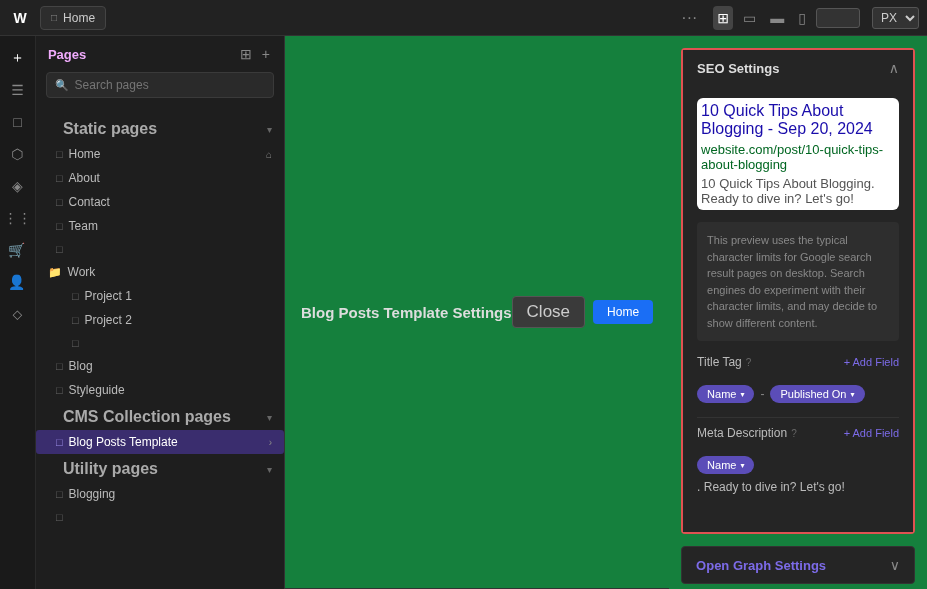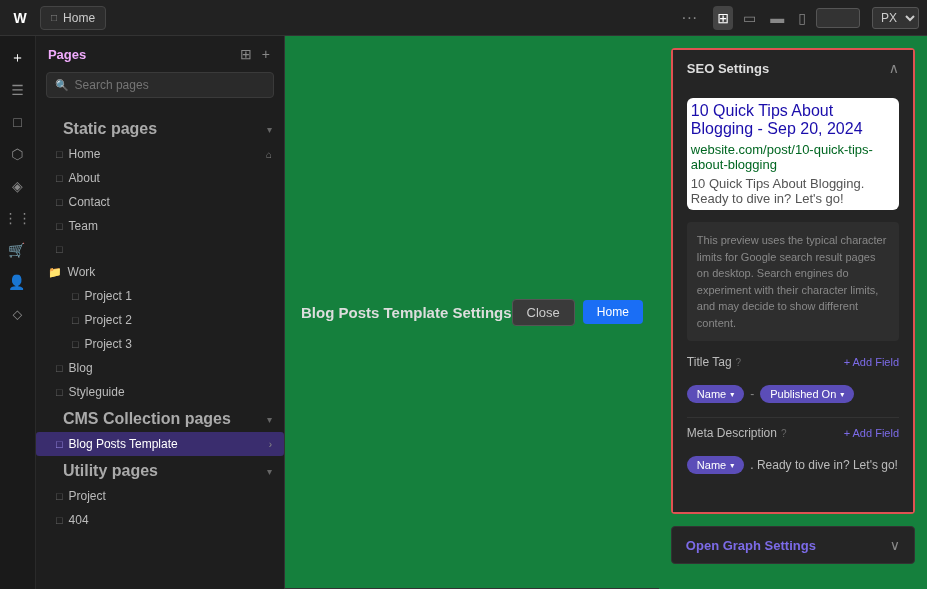--- a/index.html
+++ b/index.html
@@ -52,21 +52,21 @@
     .page-item:hover .page-arrow, .page-item.active .page-arrow { opacity: 1; }
     .page-item .home-icon { color: #888; font-size: 10px; margin-left: auto; }
 
     .page-item.folder { padding-left: 12px; }
     .page-item.child { padding-left: 36px; }
 
     
     .settings-panel { flex: 1; background: #15803d; display: flex; flex-direction: row; overflow: hidden; }
     .settings-header { display: flex; align-items: center; padding: 14px 16px; border-bottom: 1px solid #333; }
     .settings-title { font-size: 15px; font-weight: 600; color: #ddd; flex: 1; }
-    .btn-close { background: #3a3a3a; border: 1px solid #555; color: #ccc; border-radius: 4px; padding: 5px 14px; font-size: 13px; cursor: pointer; margin-right: 8px; }
+    .btn-close { background: #3a3a3a; border: 1px solid #555; color: #ccc; border-radius: 4px; padding: 5px 14px; font-size: 17px; cursor: pointer; margin-right: 8px; }
     .btn-save { background: #1a6ef5; border: none; color: #fff; border-radius: 4px; padding: 5px 14px; font-size: 12px; cursor: pointer; }
 
     .settings-body { flex: 1; overflow-y: auto; }
 
     
     .seo-section { border: 2px solid #e05252; border-radius: 4px; margin: 12px; }
     .seo-section-header { display: flex; align-items: flex-end; justify-content: space-between; padding: 10px 14px; background: #252525; cursor: pointer; }
     .seo-section-title { font-size: 13px; font-weight: 600; color: #ddd; }
     .seo-collapse { color: #888; font-size: 14px; }
 
@@ -195,21 +195,20 @@
         <div class="page-item child">
           <span class="page-icon">□</span>
           <span class="page-name">Project 1</span>
         </div>
         <div class="page-item child">
           <span class="page-icon">□</span>
           <span class="page-name">Project 2</span>
         </div>
         <div class="page-item child">
           <span class="page-icon">□</span>
-          <span class="page-name">Project 3</span>
         </div>
         <div class="page-item">
           <span class="page-icon">□</span>
           <span class="page-name">Blog</span>
         </div>
         <div class="page-item">
           <span class="page-icon">□</span>
           <span class="page-name">Styleguide</span>
         </div>
 
@@ -223,25 +222,24 @@
           <span class="page-name">Blog Posts Template</span>
           <span class="page-arrow">›</span>
         </div>
 
         <div class="section-header">
           <span class="section-title">Utility pages</span>
           <span class="section-arrow">▾</span>
         </div>
         <div class="page-item">
           <span class="page-icon">□</span>
-          <span class="page-name">Project</span>
-        </div>
-        <div class="page-item">
-          <span class="page-icon">□</span>
-          <span class="page-name">404</span>
+          <span class="page-name">Blogging</span>
+        </div>
+        <div class="page-item">
+          <span class="page-icon">□</span>
         </div>
       </div>
     </div>
   </div>
 
   <div class="settings-panel">
     <div class="settings-header">
       <span class="settings-title">Blog Posts Template Settings</span>
       <button class="btn-close">Close</button>
       <button class="btn-save">Home</button>

